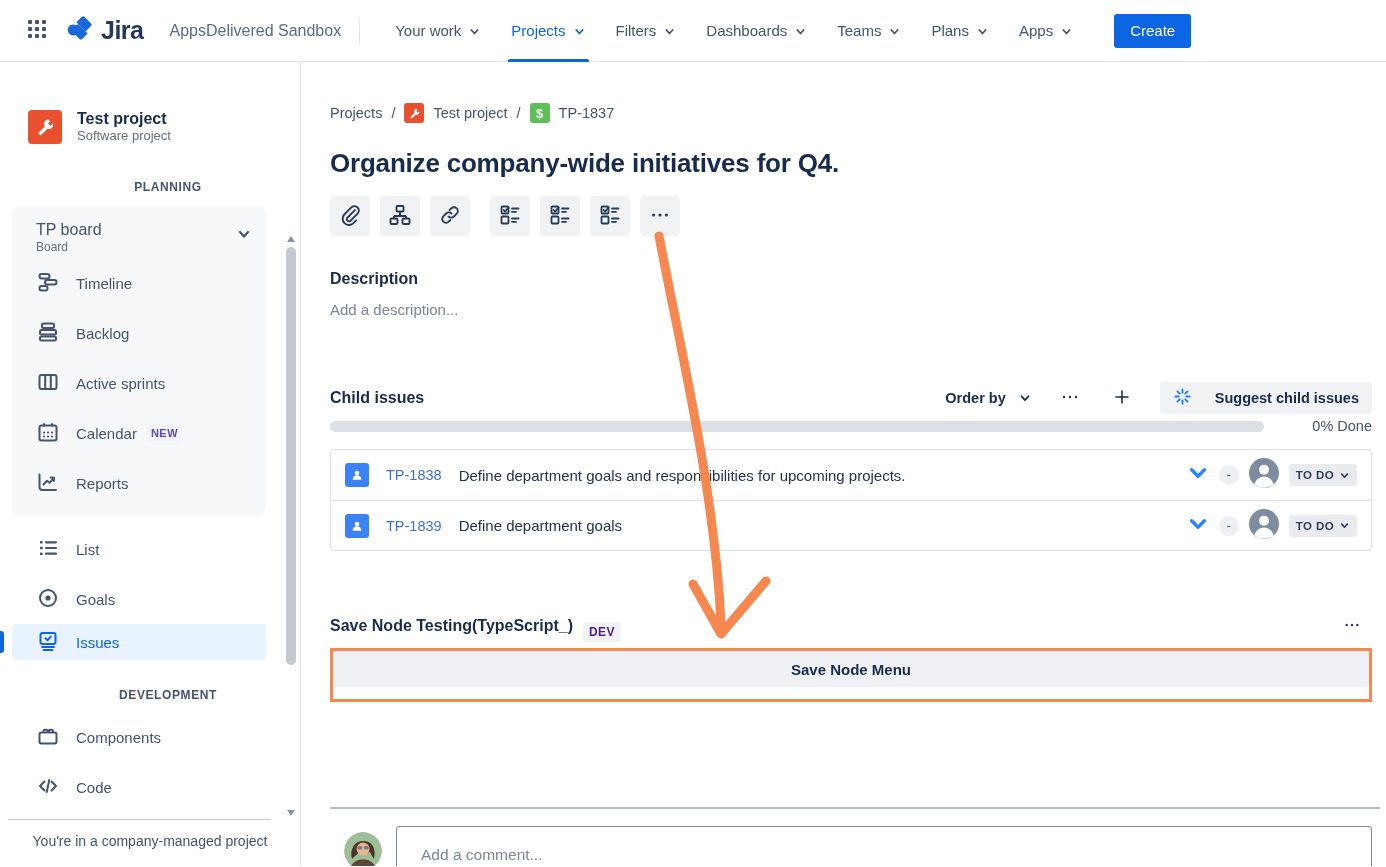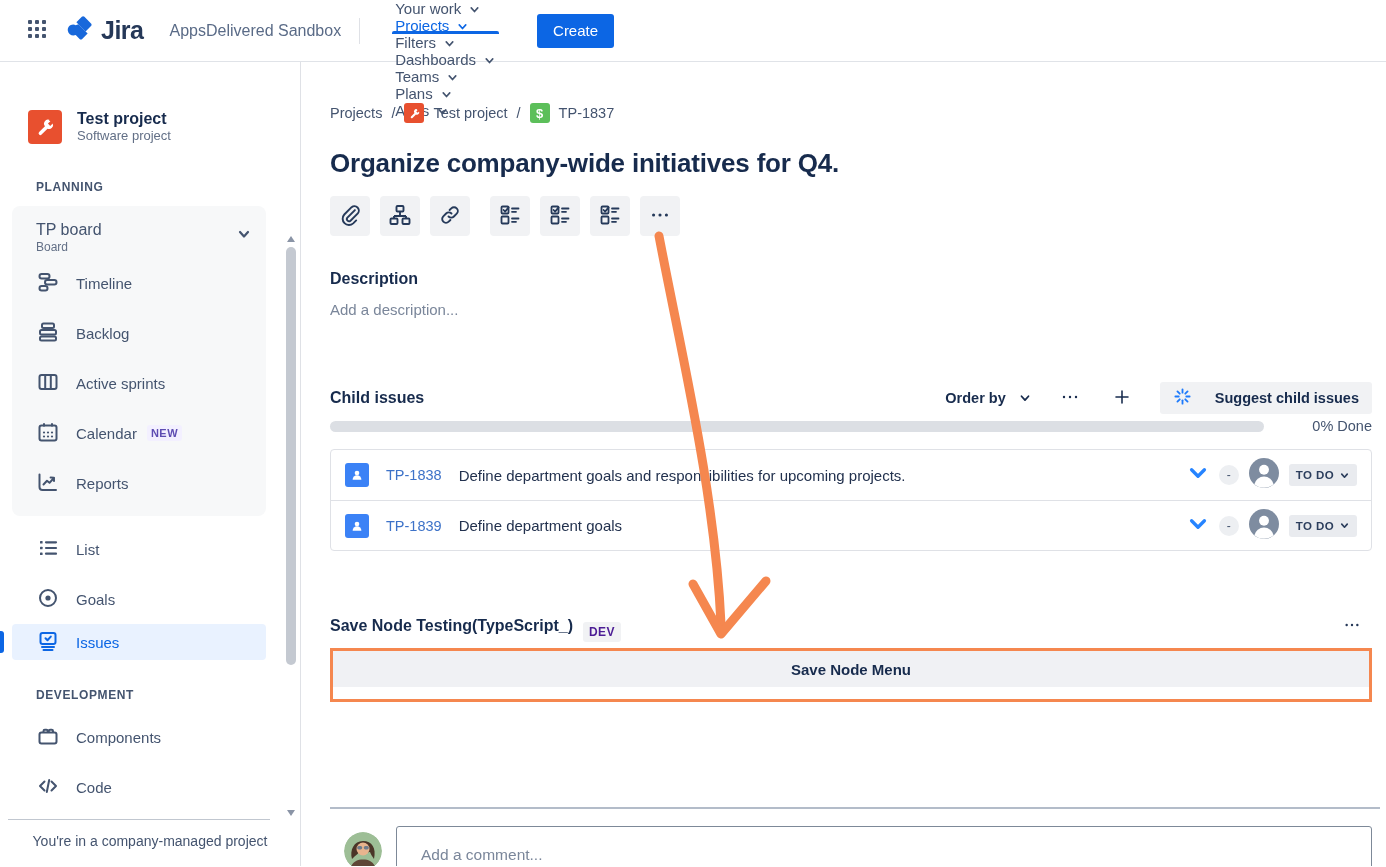--- a/index.html
+++ b/index.html
@@ -8,21 +8,21 @@
 
   
   .topnav { height:62px; display:flex; align-items:center; padding:0 20px;
     border-bottom:1px solid #E0E3E8; position:relative; background:#fff; }
   .grid-btn { width:34px; height:34px; border:none; background:transparent; cursor:pointer;
     display:flex; align-items:center; justify-content:center; border-radius:4px; }
   .logo { display:flex; align-items:center; gap:7px; margin-left:10px; cursor:pointer; }
   .logo-word { font-size:25px; font-weight:700; color:#253858; letter-spacing:-0.5px; }
   .site-name { margin-left:26px; font-size:16px; color:#5A6B87; }
   .nav-divider { width:1px; height:26px; background:#DFE1E6; margin:0 20px 0 18px; }
-  .nav-items { display:flex; height:62px;flex-direction:column; }
+  .nav-items { display:flex; height:62px; }
   .nav-item { display:flex; align-items:center; gap:7px; padding:0 15px; font-size:15px;
     font-weight:500; color:#44546F; cursor:pointer; position:relative; }
   .nav-item svg { margin-top:2px; }
   .nav-item.active { color:#0C66E4; }
   .nav-item.active::after { content:""; position:absolute; left:12px; right:12px; bottom:0;
     height:3px; background:#0C66E4; border-radius:2px 2px 0 0; }
   .create-btn { margin-left:26px; background:#0C66E4; color:#fff; border:none; cursor:pointer;
     font-size:15px; font-weight:500; padding:0 16px; height:34px; border-radius:3px;
     font-family:"Liberation Sans", sans-serif; }
 
@@ -31,21 +31,21 @@
   .sidebar { width:301px; flex:none; border-right:1px solid #DFE1E6; position:relative; background:#fff; }
   .main { flex:1; position:relative; padding:0 14px 0 29px; overflow:hidden; }
 
   
   .proj-head { display:flex; align-items:center; gap:15px; margin:47px 0 0 28px; cursor:pointer; }
   .proj-avatar { width:34px; height:34px; border-radius:4px; background:#E8502F;
     display:flex; align-items:center; justify-content:center; flex:none; }
   .proj-name { font-size:16px; font-weight:700; color:#172B4D; line-height:19px; }
   .proj-type { font-size:13px; color:#626F86; line-height:16px; }
   .section-label { margin:36px 0 0 36px; font-size:12px; font-weight:700; color:#44546F;
-    letter-spacing:0.6px; }
+    letter-spacing:0.6px;text-align:center; }
   .board-card { margin:12px 0 0 12px; width:254px; background:#F7F8F9; border-radius:8px;
     padding:14px 0 8px; }
   .board-head { position:relative; padding:0 40px 0 24px; height:38px; cursor:pointer; }
   .board-title { font-size:16px; color:#44546F; line-height:20px; }
   .board-sub { font-size:12px; color:#626F86; line-height:15px; }
   .board-chevron { position:absolute; right:14px; top:6px; }
   .side-item { height:50px; display:flex; align-items:center; gap:16px; padding-left:24px;
     font-size:15px; color:#44546F; cursor:pointer; }
   .view-item { margin-left:12px; width:254px; border-radius:4px; position:relative; }
   .view-item.selected { background:#E9F2FF; color:#0C66E4; height:36px; }

